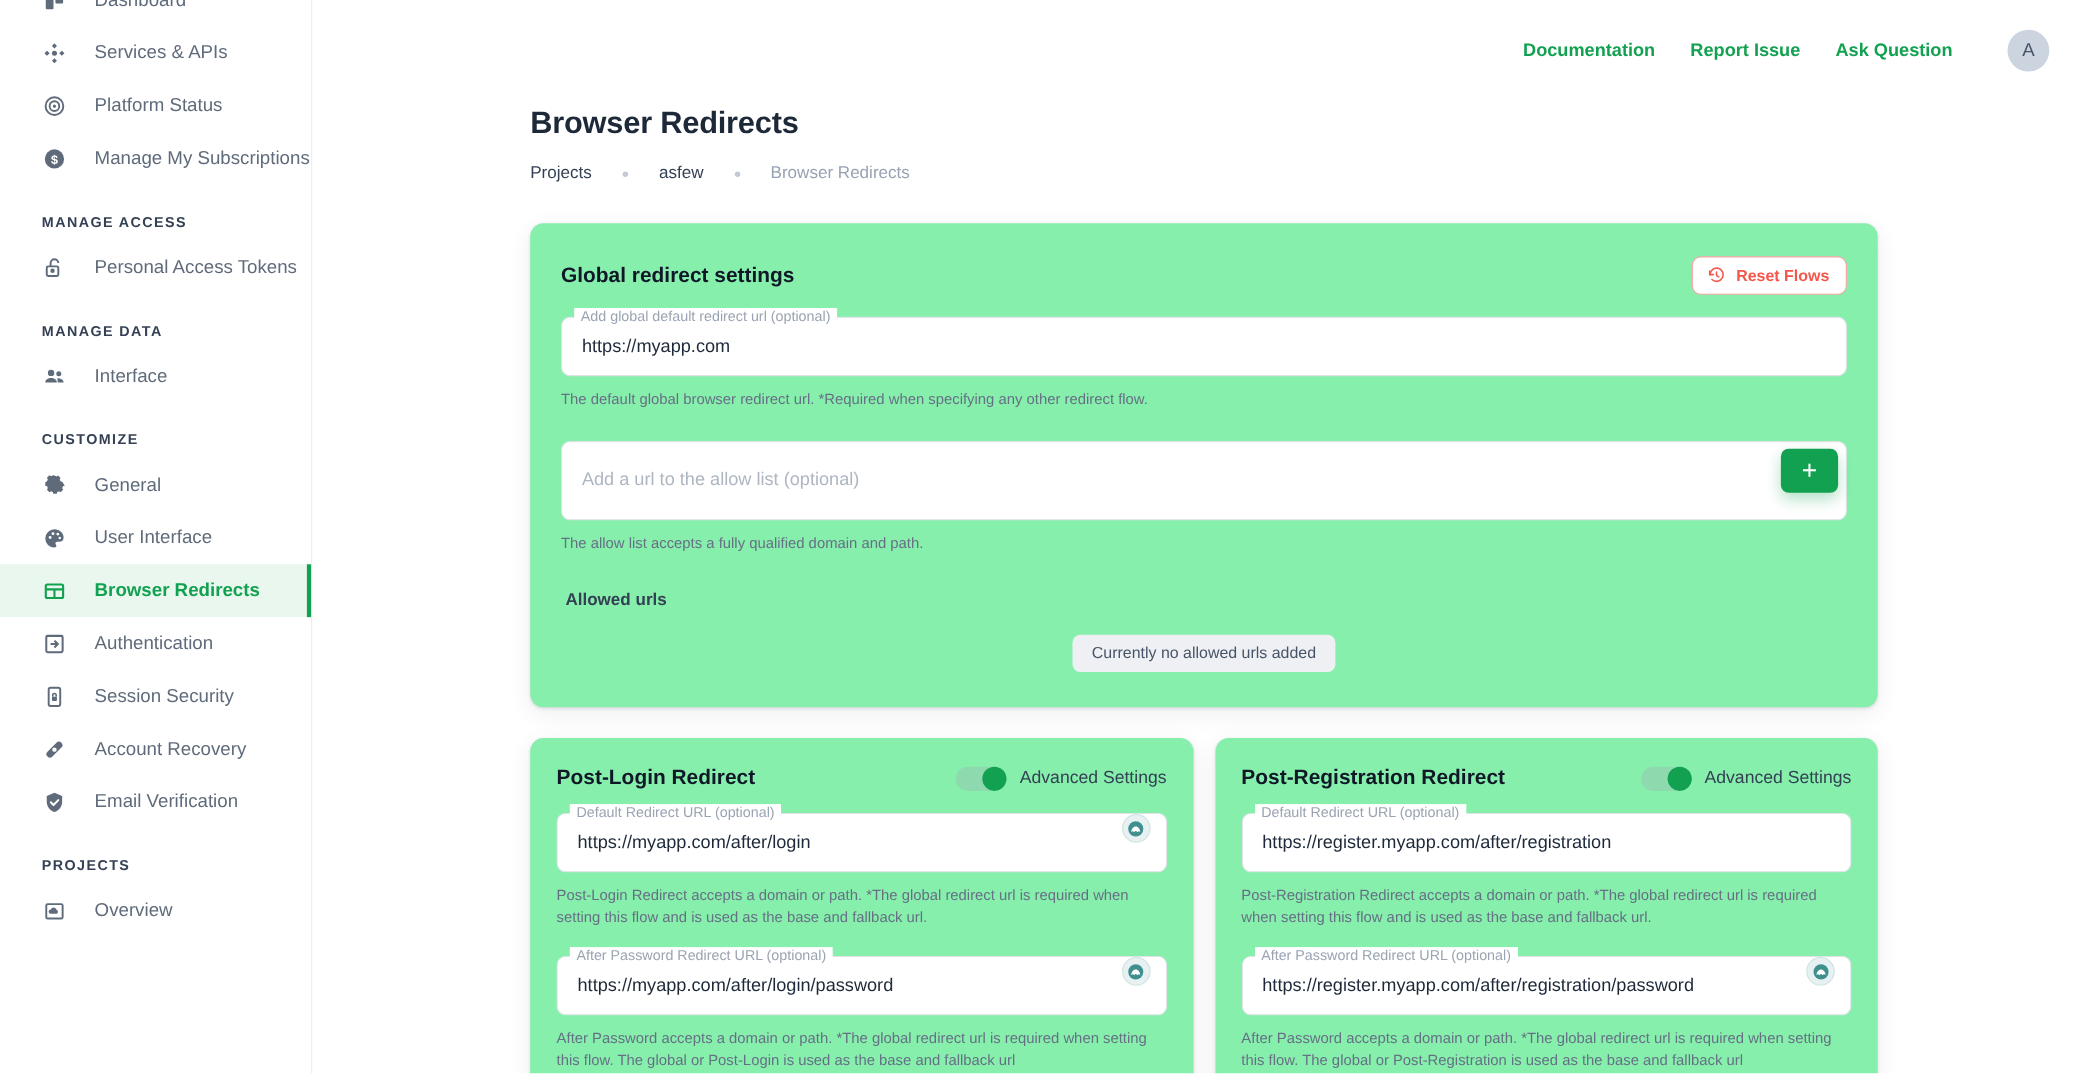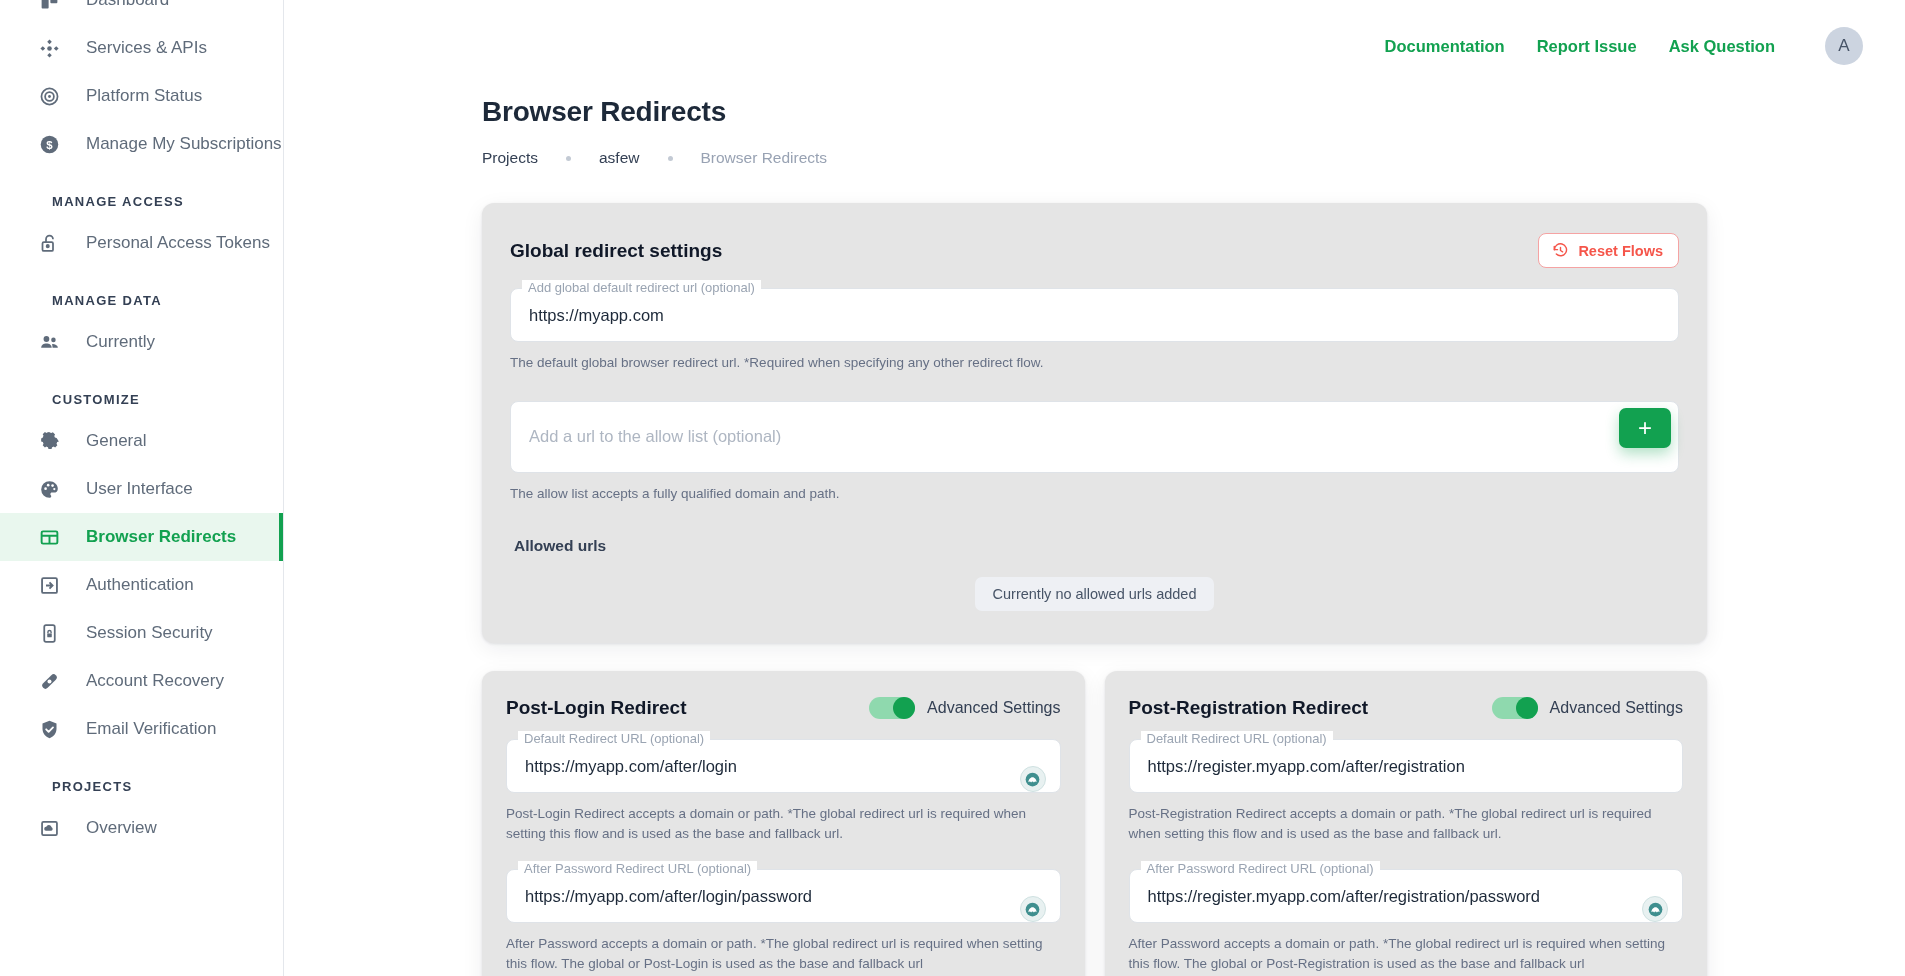--- a/index.html
+++ b/index.html
@@ -41,21 +41,21 @@
   }
   .nav-item.active::after {
     content: ""; position: absolute; right: 0; top: 0; bottom: 0;
     width: 4px; background: #12a150;
   }
   .nav-section {
     font-size: 13px;
     letter-spacing: 1.3px;
     font-weight: bold;
     color: #344054;
-    padding: 26px 0 10px 52px;
+    padding: 26px 0 10px 38px;
   }
 
   
   .main {
     flex: 1; height: 976px;
     background: #ffffff;
     position: relative;
     overflow: hidden;
   }
   .topbar {
@@ -88,21 +88,21 @@
   }
   .crumb { color: #344054; cursor: pointer; }
   .crumb.last { color: #98a2b3; cursor: default; }
   .crumb-dot {
     width: 5px; height: 5px; border-radius: 50%;
     background: #c3cad4; margin: 0 28px;
   }
 
   
   .card {
-    background: #e5e5e5;
+    background: #86efac;
     border-radius: 12px;
     box-shadow: 0 1px 3px rgba(16,24,40,.10), 0 6px 22px rgba(16,24,40,.07);
     margin-top: 36px;
     padding: 30px 28px 28px 28px;
   }
   .card-head {
     display: flex; align-items: center; justify-content: space-between;
     margin-bottom: 16px;
   }
   .card-title { font-size: 19px; font-weight: bold; color: #101828; }
@@ -118,21 +118,21 @@
     cursor: pointer;
   }
   .reset-btn svg { display: block; }
 
   
   .field { position: relative; margin-top: 20px; }
   .field .outline {
     border: 1px solid #dfe3e8;
     border-radius: 8px;
     height: 54px;
-    display: flex; align-items: flex-end;
+    display: flex; align-items: flex-start;
     padding: 0 14px;
     background: #fff;
   }
   .field .legend {
     position: absolute; top: -8px; left: 12px;
     background: #fff; padding: 0 6px;
     font-size: 13px; color: #9aa4b2;
     line-height: 16px;
   }
   .field input {
@@ -269,21 +269,21 @@
 
       <div class="nav-item">
         <span class="ico">
           <svg width="21" height="21" viewBox="0 0 24 24" fill="#5f6b7a">
               <circle cx="8.5" cy="8" r="3.3"></circle>
               <circle cx="16.5" cy="9" r="2.6"></circle>
               <path d="M2.5 18c0-3.2 2.8-4.8 6-4.8s6 1.6 6 4.8z"></path>
               <path d="M15 13.6c3 .2 6.5 1.2 6.5 4.4h-6z"></path>
             </svg>
         </span>
-        <span>Currently</span>
+        <span>Interface</span>
       </div>
 
       <div class="nav-section">CUSTOMIZE</div>
 
       <div class="nav-item">
         <span class="ico">
           <svg width="21" height="21" viewBox="0 0 24 24" fill="#5f6b7a">
               <path d="M12 8.4A3.6 3.6 0 1 0 12 15.6 3.6 3.6 0 0 0 12 8.4zm9-.4-2.1-.6a7 7 0 0 0-.8-1.9l1-1.9-2.7-2.7-1.9 1a7 7 0 0 0-1.9-.8L12 .5h-.1L10.4.9a7 7 0 0 0-1.9.8l-1.9-1-2.7 2.7 1 1.9a7 7 0 0 0-.8 1.9L2 8.6v3.8l2.1.6a7 7 0 0 0 .8 1.9l-1 1.9 2.7 2.7 1.9-1a7 7 0 0 0 1.9.8l.6 2.1h3.8l.6-2.1a7 7 0 0 0 1.9-.8l1.9 1 2.7-2.7-1-1.9a7 7 0 0 0 .8-1.9l2.1-.6z" transform="translate(0.6,0.6) scale(0.93)"></path>
             </svg>
         </span>

